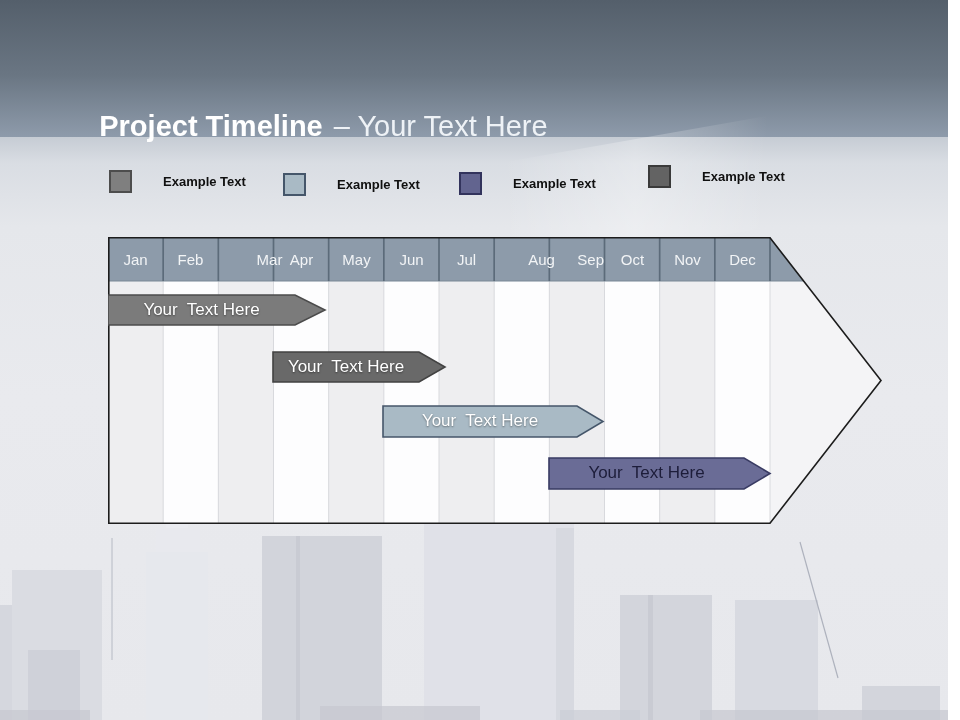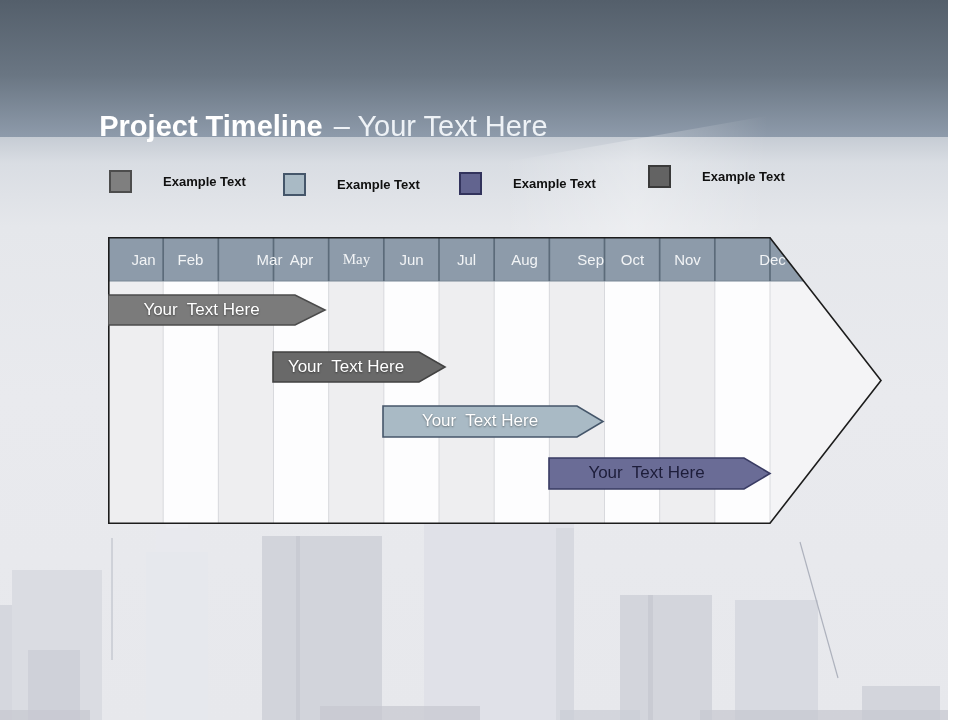--- a/index.html
+++ b/index.html
@@ -147,32 +147,32 @@
       </g>
 
       <polygon points="0.8,0.8 662,0.8 773,143.5 662,286.2 0.8,286.2" fill="none" stroke="#1c1c1c" stroke-width="1.6"></polygon>
 
       <polygon points="0,58 187,58 217,73 187,88 0,88" stroke-width="1.6" fill="#7b7b7b" stroke="#4c4c4c"></polygon>
       <polygon points="165,115 311,115 337,130 311,145 165,145" stroke-width="1.6" fill="#696969" stroke="#424242"></polygon>
       <polygon points="275,169 469,169 495,184.5 469,200 275,200" stroke-width="1.6" fill="#a9bac5" stroke="#45566a"></polygon>
       <polygon points="441,221 636,221 662,236.5 636,252 441,252" stroke-width="1.6" fill="#6a6c96" stroke="#393b63"></polygon>
     </svg>
 
-    <div class="month-cell" style="left:8px;text-align:center;">Jan</div>
+    <div class="month-cell" style="left:0px;text-align:center;">Jan</div>
     <div class="month-cell" style="left:55px;">Feb</div>
     <div class="month-cell" style="left:110px;margin-left:24px;">Mar</div>
     <div class="month-cell" style="left:166px;">Apr</div>
-    <div class="month-cell" style="left:221px;font-family:Liberation Serif, serif;">May</div>
+    <div class="month-cell" style="left:221px;">May</div>
     <div class="month-cell" style="left:276px;">Jun</div>
     <div class="month-cell" style="left:331px;border-radius:21px;">Jul</div>
-    <div class="month-cell" style="left:389px;border-radius:13px;">Aug</div>
+    <div class="month-cell" style="left:406px;border-radius:13px;">Aug</div>
     <div class="month-cell" style="left:441px;text-align:right;">Sep</div>
     <div class="month-cell" style="left:497px;">Oct</div>
     <div class="month-cell" style="left:552px;">Nov</div>
-    <div class="month-cell" style="left:607px;padding-left:30px;">Dec</div>
+    <div class="month-cell" style="left:607px;">Dec</div>
 
     <div class="bar-label" style="left: 0px; top: 62px; width: 187px; color: rgb(255, 255, 255);">Your  Text Here</div>
     <div class="bar-label" style="left: 165px; top: 119px; width: 146px; color: rgb(255, 255, 255);">Your  Text Here</div>
     <div class="bar-label" style="left: 275px; top: 173px; width: 194px; color: rgb(255, 255, 255);">Your  Text Here</div>
     <div class="bar-label dark" style="left: 441px; top: 225px; width: 195px; color: rgb(29, 29, 58);">Your  Text Here</div>
   </div>
 
 </div>
 
 </body></html>

